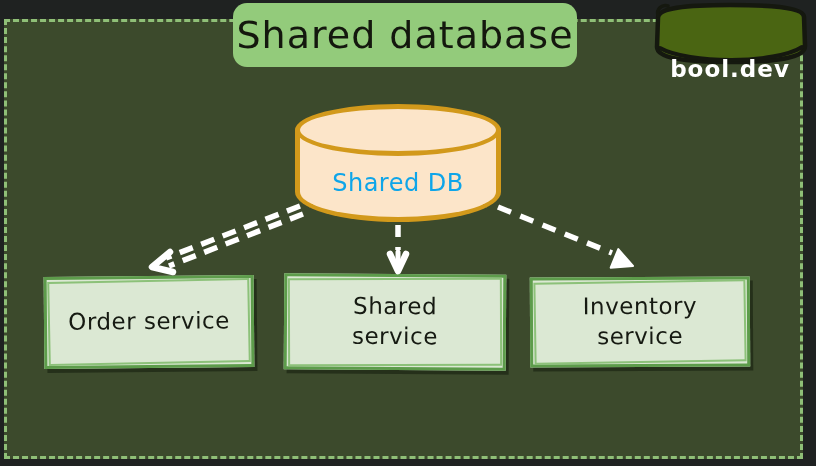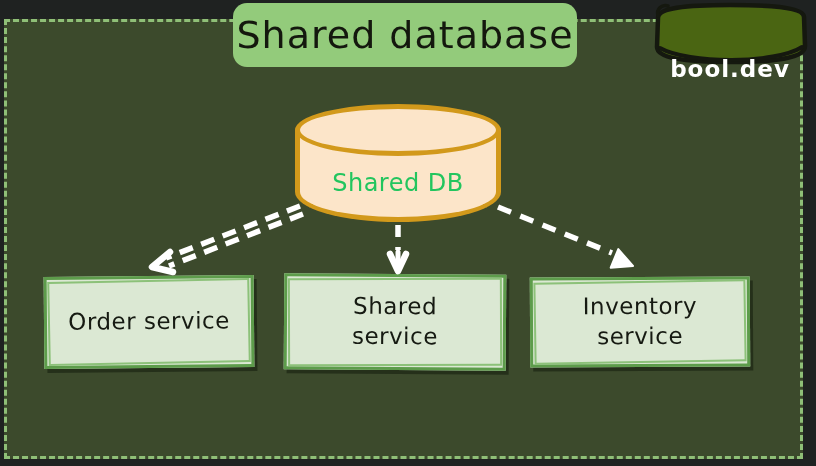--- a/index.html
+++ b/index.html
@@ -46,21 +46,21 @@
   }
   .db-body {
     position:absolute; left:0; right:0; top:26px; bottom:0;
     background:#fce5c9; border:5px solid #d2991b; border-top:none;
     border-radius:0 0 103px 103px / 0 0 30px 30px;
     z-index:1;
   }
   .db-label {
     position:absolute; left:0; right:0; top:50px; bottom:10px;
     display:flex; align-items:center; justify-content:center;
-    font-size:24px; color:#22c55e; letter-spacing:0.5px;
+    font-size:24px; color:#0ea5e9; letter-spacing:0.5px;
     z-index:3;
   }
 
   .svc {
     position:absolute; background:#dbe8d3;
     border:3px solid #5d9c4b;
     display:flex; align-items:center; justify-content:center;
     text-align:center; font-size:23px; color:#161a12;
     white-space:pre-line; line-height:1.3; letter-spacing:0.5px;
     box-shadow:3px 4px 0 rgba(18,27,12,0.55);

